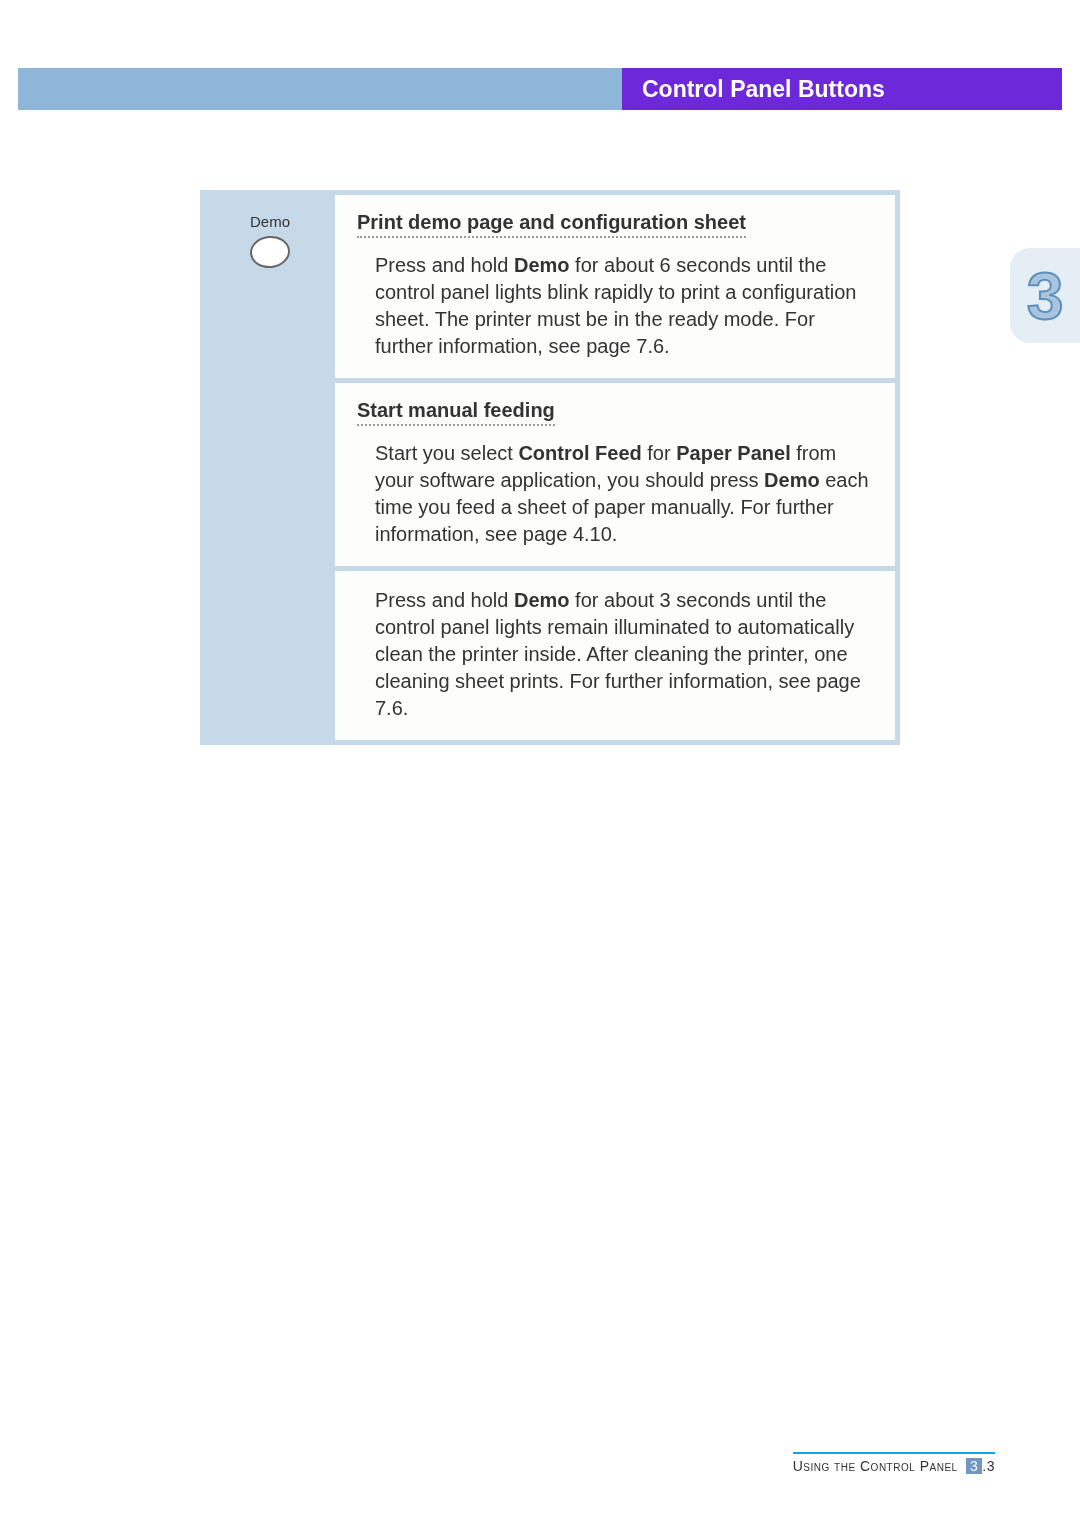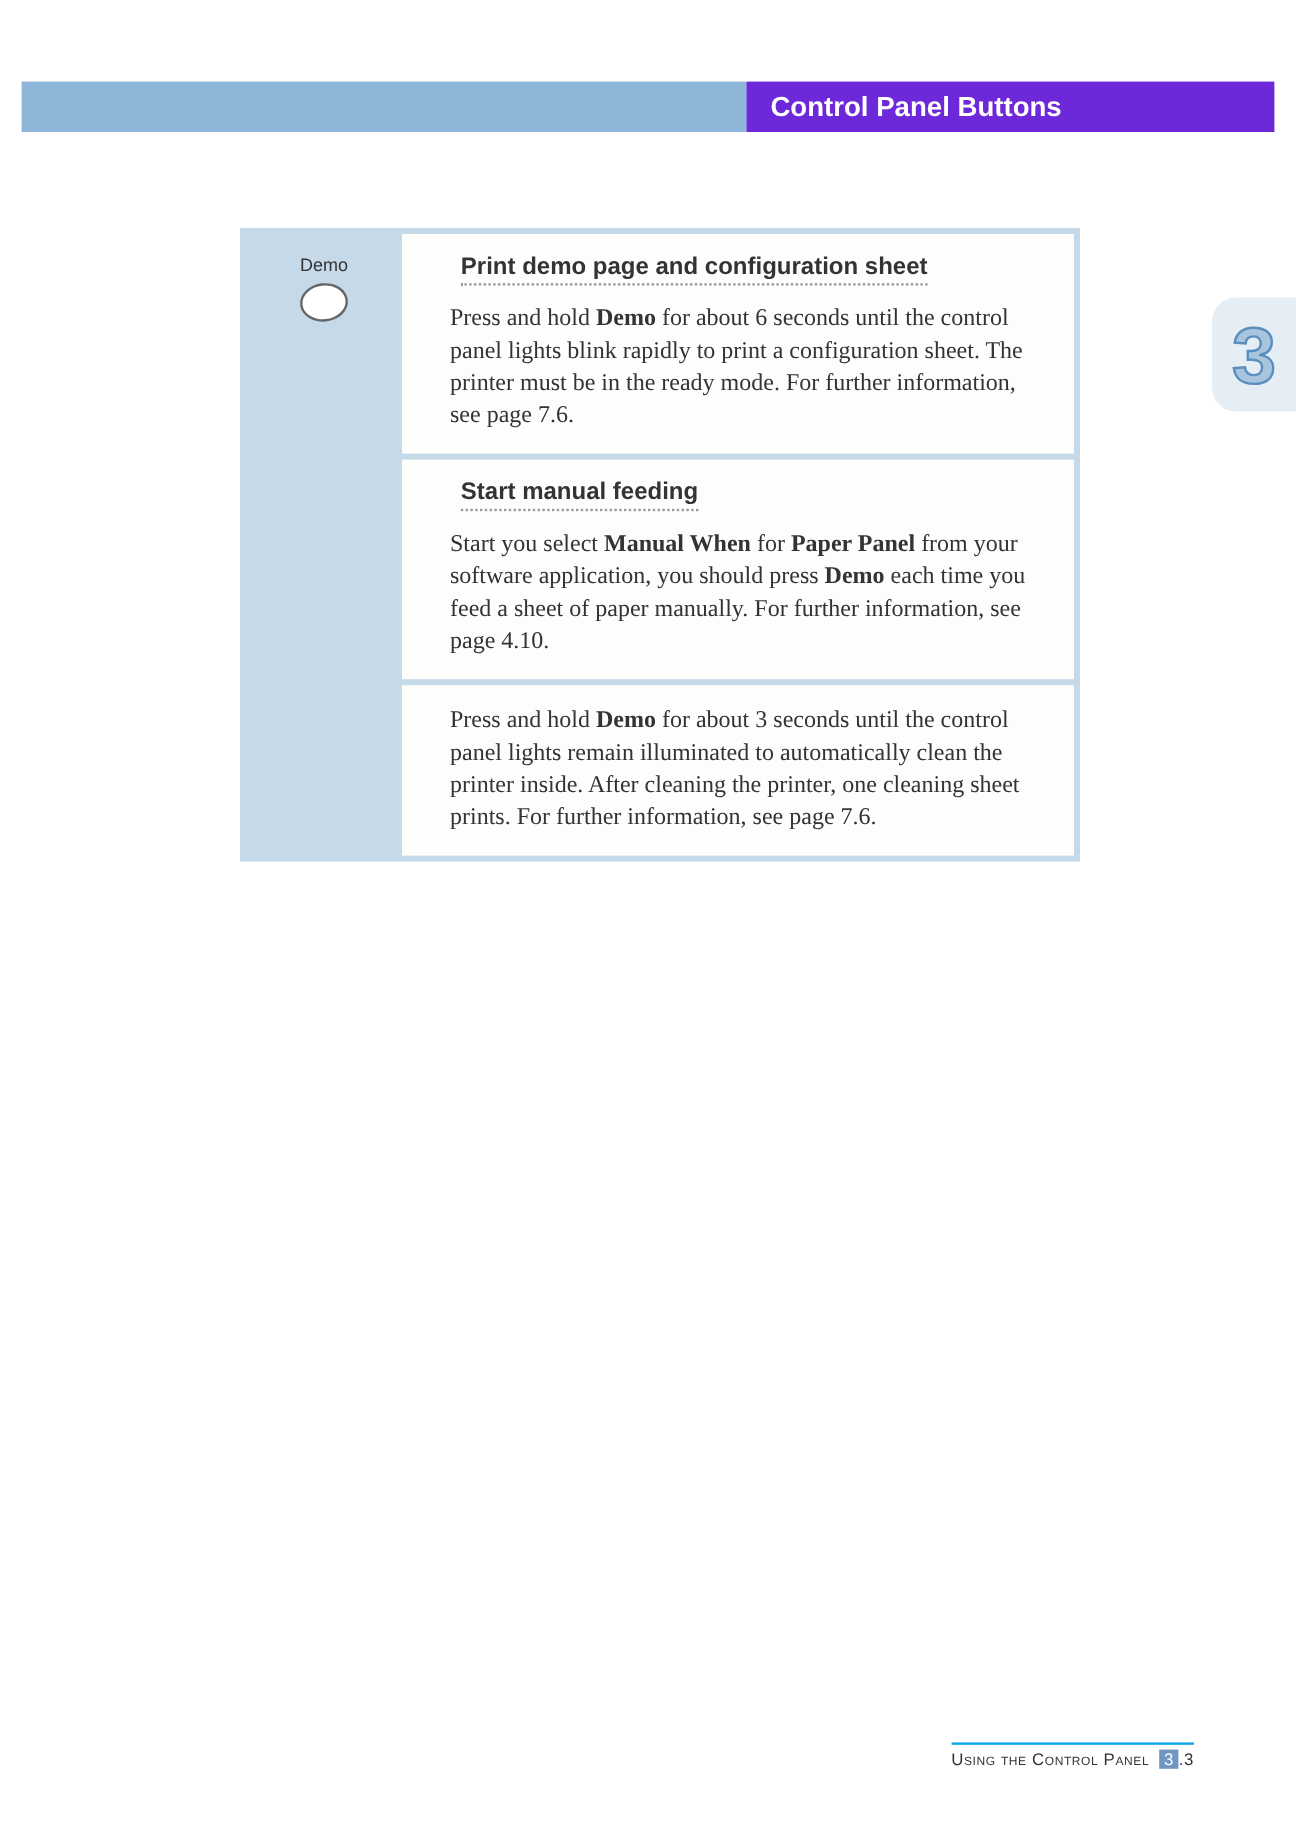--- a/index.html
+++ b/index.html
@@ -102,30 +102,29 @@
   }
   .panel:last-child { margin-bottom: 0; }
   .panel h3 {
     font-size: 20px;
     font-weight: bold;
     color: #333;
     border-bottom: 2px dotted #9a9a9a;
     display: inline-block;
     padding-bottom: 2px;
     margin-bottom: 14px;
-    margin-left: 27px;
   }
   .panel p {
     font-size: 20px;
     line-height: 1.35;
     color: #333;
     padding-left: 18px;
     margin-bottom: 16px;
   }
-  .panel p:last-child { margin-bottom: 0; font-family: Liberation Serif, serif; }
+  .panel p:last-child { margin-bottom: 0; }
   .panel b { font-weight: bold; }
 
   
   .footer {
     position: absolute;
     right: 85px;
     bottom: 52px;
     font-size: 14px;
     color: #333;
     border-top: 2px solid #0ea5e9;
@@ -167,21 +166,21 @@
       <div class="panel">
         <h3>Print demo page and configuration sheet</h3>
         <p>
           <span>Press and hold </span><b>Demo</b><span> for about 6 seconds until the control panel lights blink rapidly to print a configuration sheet. The printer must be in the ready mode. For further information, see page 7.6.</span>
         </p>
       </div>
 
       <div class="panel">
         <h3>Start manual feeding</h3>
         <p>
-          <span>Start you select </span><b>Manual When</b><span> for </span><b>Paper Panel</b><span> from your software application, you should press </span><b>Demo</b><span> each time you feed a sheet of paper manually. For further information, see page 4.10.</span>
+          <span>Start you select </span><b>Control Feed</b><span> for </span><b>Paper Panel</b><span> from your software application, you should press </span><b>Demo</b><span> each time you feed a sheet of paper manually. For further information, see page 4.10.</span>
         </p>
       </div>
 
       <div class="panel">
         <p>
           <span>Press and hold </span><b>Demo</b><span> for about 3 seconds until the control panel lights remain illuminated to automatically clean the printer inside. After cleaning the printer, one cleaning sheet prints. For further information, see page 7.6.</span>
         </p>
       </div>
 
     </div>

